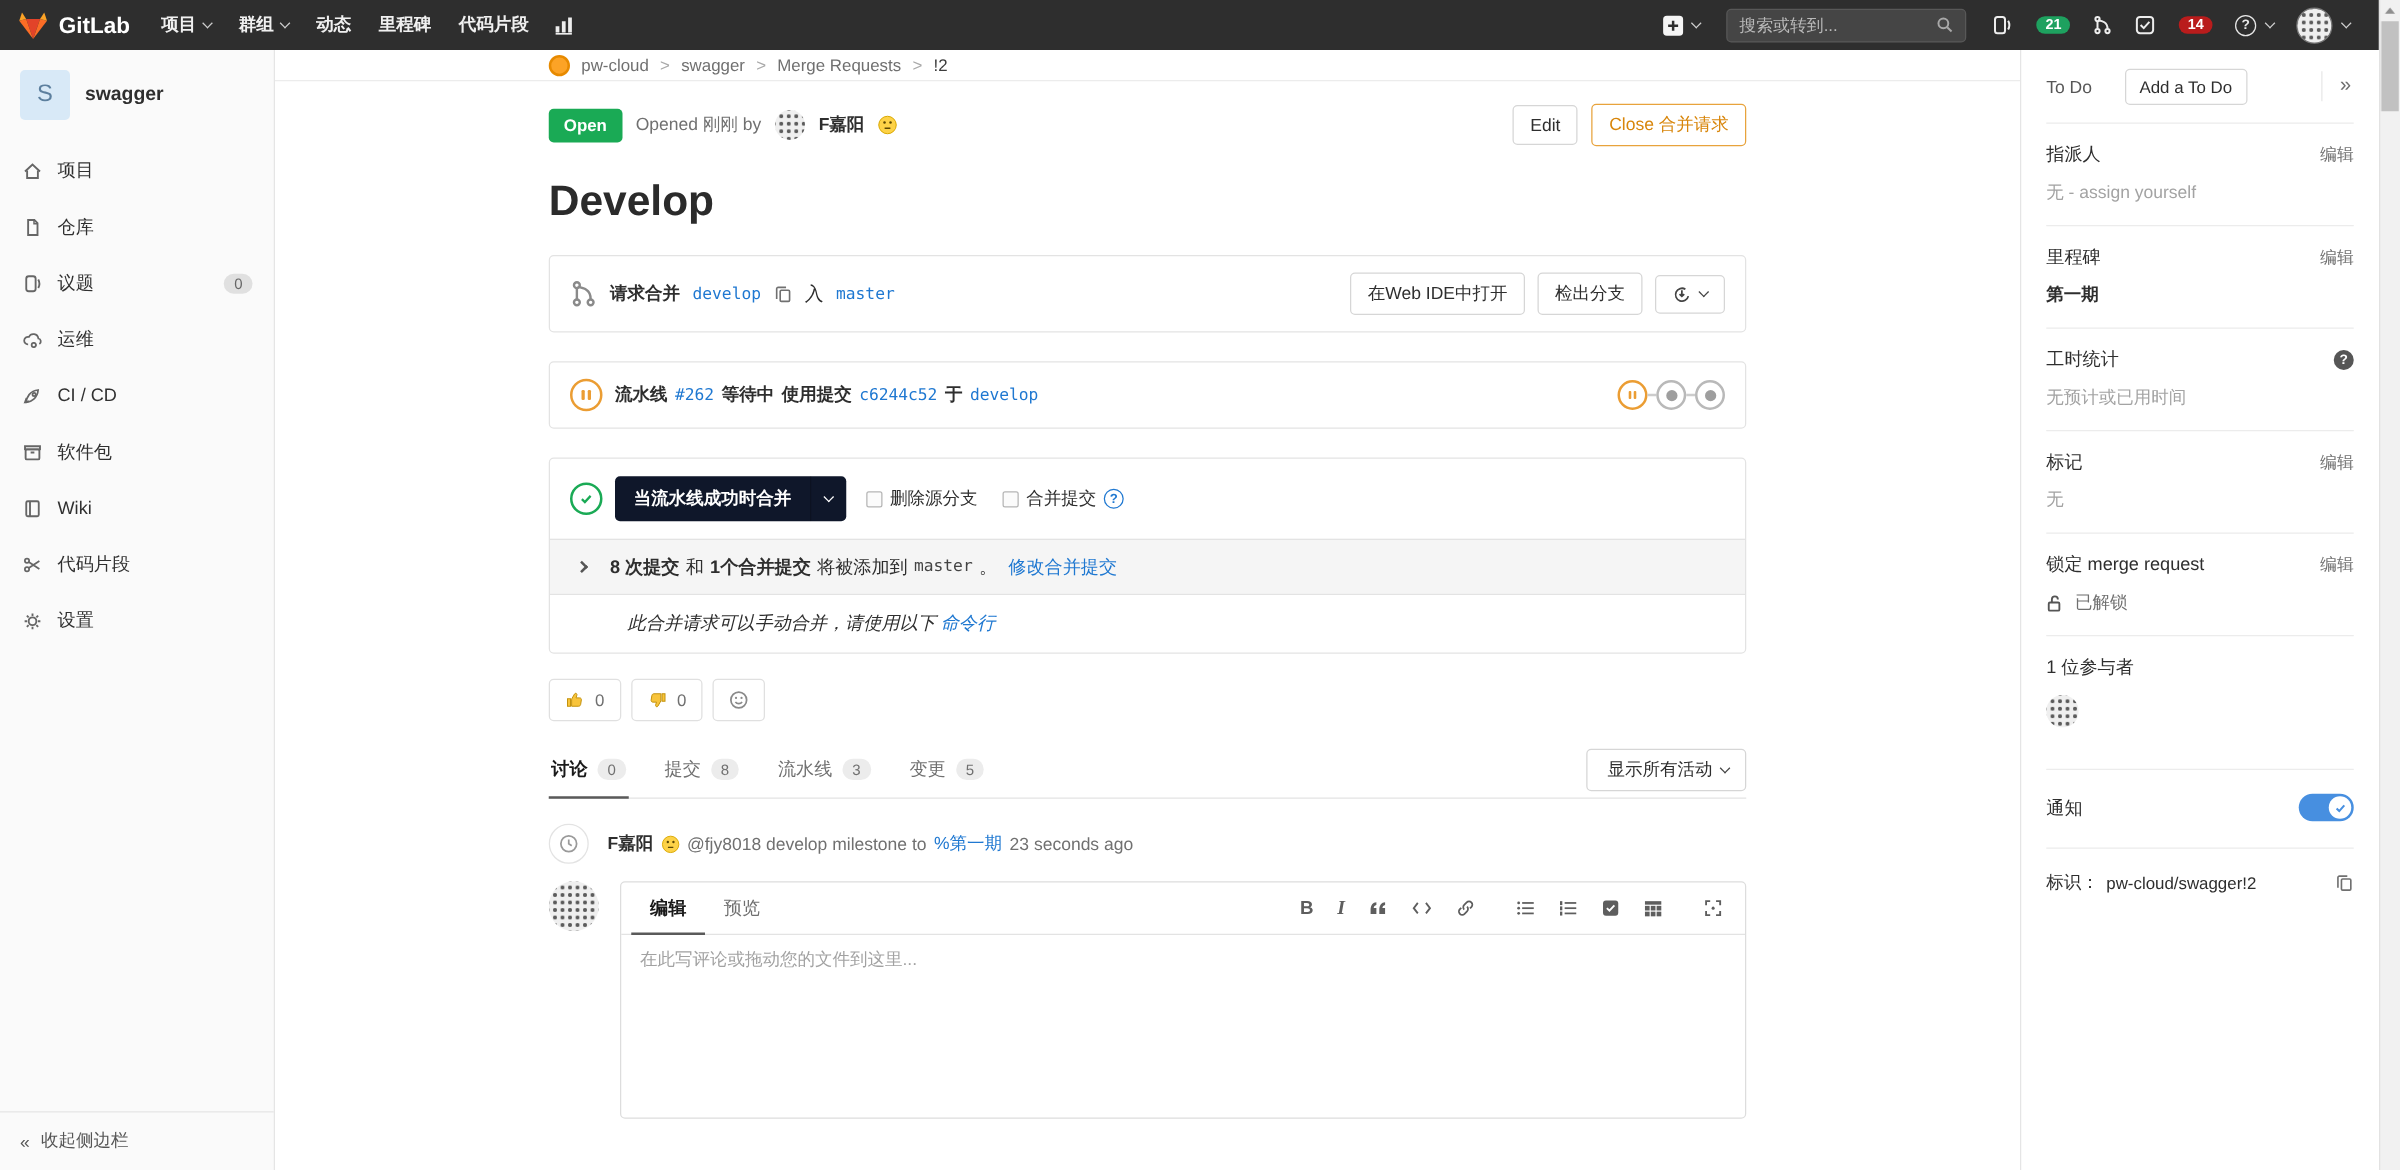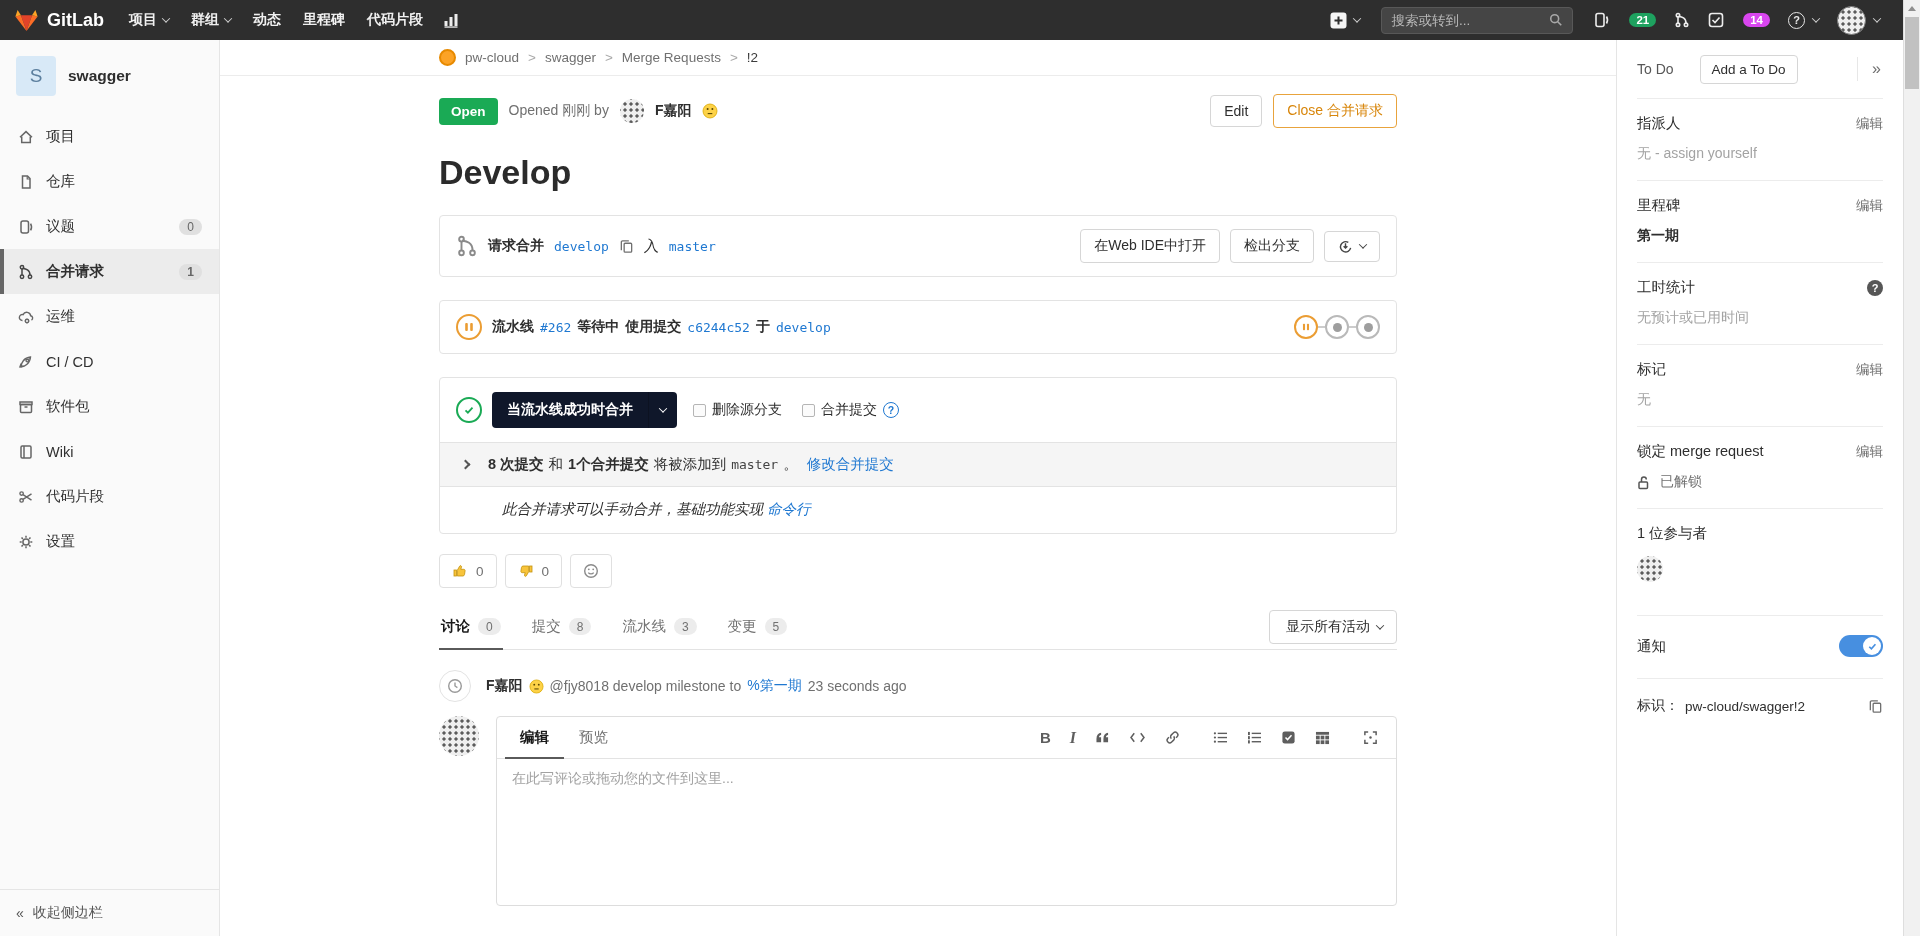--- a/index.html
+++ b/index.html
@@ -17,21 +17,21 @@
   .chev-light { color:#cfcfcf; }
   .nav-spacer { flex:1; }
   .nav-icon-btn { display:flex; align-items:center; margin:0 9px; cursor:pointer; color:#ededed; }
   .search-box { width:192px; height:27px; background:#454545; border:1px solid #585858; border-radius:4px;
     display:flex; align-items:center; padding:0 9px; margin:0 12px; }
   .search-box input { flex:1; background:transparent; border:0; outline:0; color:#e8e8e8; font-size:13.5px; width:100%;
     font-family:inherit; }
   .search-box input::placeholder { color:#b9b9b9; }
   .count-badge { border-radius:9px; padding:1px 7px; font-size:11.5px; font-weight:700; color:#fff; margin-left:19px; }
   .badge-green { background:#1ea15f; }
-  .badge-blue { background:#d946ef; }
+  .badge-blue { background:#b91c1c; }
   .qmark { border-radius:50%; display:inline-flex; align-items:center; justify-content:center; font-weight:700; }
   .qmark-nav { width:17px; height:17px; border:1.5px solid #e8e8e8; color:#e8e8e8; font-size:11px; }
   .identicon { background-color:#efefef; background-image:radial-gradient(#5c5c5c 1.5px, transparent 1.7px);
     background-size:6px 6px; background-position:2px 2px; }
   .avatar-nav { width:29px; height:29px; border-radius:50%; border:1px solid #777; }
 
   
   .page { display:flex; width:1903px; height:896px; }
 
   
@@ -44,21 +44,21 @@
     position:relative; cursor:pointer; }
   .lsb-item .ico { width:18px; display:flex; justify-content:center; color:#666; flex:none; }
   .lsb-badge { margin-left:auto; background:#e0e0e0; border-radius:9px; padding:1px 8px; font-size:12px; color:#666; }
   .lsb-item.active { background:#ececec; font-weight:700; }
   .lsb-item.active::before { content:""; position:absolute; left:0; top:0; bottom:0; width:4px; background:#666; }
   .lsb-footer { margin-top:auto; border-top:1px solid #e5e5e5; height:47px; display:flex; align-items:center; gap:9px;
     padding:0 16px; color:#555; font-size:14px; cursor:pointer; }
 
   
   .main { flex:1; background:#fff; overflow:hidden; }
-  .crumb-bar { height:36px; border-bottom:1px solid #ececec; display:flex; align-items:center; }
+  .crumb-bar { height:25px; border-bottom:1px solid #ececec; display:flex; align-items:center; }
   .crumb-inner { width:958px; margin:0 auto; display:flex; align-items:center; gap:9px; color:#707070; font-size:13.5px; }
   .crumb-avatar { width:17px; height:17px; border-radius:50%; background:#fca326; border:2px solid #e78a00; flex:none; }
   .crumb-link { cursor:pointer; }
   .crumb-sep { color:#a9a9a9; }
   .crumb-cur { color:#3c3c3c; }
   .content { width:958px; margin:0 auto; }
 
   .status-row { margin-top:18px; display:flex; align-items:center; gap:11px; }
   .open-badge { background:#1aaa55; color:#fff; font-weight:700; font-size:13.5px; padding:6px 12px; border-radius:4px; }
   .muted { color:#707070; }
@@ -285,34 +285,20 @@
     </div>
     <div class="lsb-item">
       <span class="ico">
           <svg width="16" height="16" viewBox="0 0 16 16">
             <rect x="3" y="2" width="7.5" height="12" rx="2" fill="none" stroke="#666" stroke-width="1.5"></rect>
             <path d="M12.6 4.6a7 7 0 0 1 0 6.8" fill="none" stroke="#666" stroke-width="1.5"></path>
           </svg>
         </span>
       <span>议题</span>
       <span class="lsb-badge">0</span>
-    </div>
-    <div class="lsb-item active">
-      <span class="ico">
-          <svg width="16" height="16" viewBox="0 0 16 16">
-            <g fill="none" stroke="#444" stroke-width="1.5">
-              <circle cx="4" cy="3.2" r="1.7"></circle>
-              <circle cx="4" cy="12.8" r="1.7"></circle>
-              <circle cx="12" cy="12.8" r="1.7"></circle>
-              <path d="M4 5v6M4.4 4.2c3.4.6 7.6 1.4 7.6 6.8"></path>
-            </g>
-          </svg>
-        </span>
-      <span>合并请求</span>
-      <span class="lsb-badge">1</span>
     </div>
     <div class="lsb-item">
       <span class="ico">
           <svg width="16" height="16" viewBox="0 0 16 16">
             <g fill="none" stroke="#666" stroke-width="1.4">
               <path d="M4.5 11.5a3 3 0 1 1 .6-5.9 4 4 0 0 1 7.6 1.2 2.4 2.4 0 0 1 .8 4.4"></path>
               <circle cx="9" cy="12" r="1.7"></circle>
               <path d="M9 9.7v.7M9 13.6v.7M6.8 12h.7M10.5 12h.7"></path>
             </g>
           </svg>
@@ -516,21 +502,21 @@
           <span class="caret-right"></span>
           <span class="bold">8 次提交</span>
           <span>和</span>
           <span class="bold">1个合并提交</span>
           <span>将被添加到</span>
           <span class="mono" style="color:#444">master</span>
           <span>。</span>
           <span class="blue-link" style="margin-left:4px">修改合并提交</span>
         </div>
         <div class="cmd-row">
-          <span>此合并请求可以手动合并，基础功能实现</span>
+          <span>此合并请求可以手动合并，请使用以下</span>
           <span class="blue-link">命令行</span>
         </div>
       </div>
 
       <div class="award-row">
         <button class="award-btn">
           <svg width="16" height="16" viewBox="0 0 16 16">
               <g>
                 <rect x="2" y="7" width="2.4" height="6" fill="#f8c43b" stroke="#c3920e" stroke-width="0.8"></rect>
                 <path d="M5.3 13V7.3l2.3-4.1c.2-.5.8-.7 1.3-.5.5.2.8.8.6 1.4L8.8 6.3h3c.8 0 1.4.7 1.3 1.5l-.6 3.8c-.1.8-.8 1.4-1.6 1.4z" fill="#f8c43b" stroke="#c3920e" stroke-width="0.8"></path>

